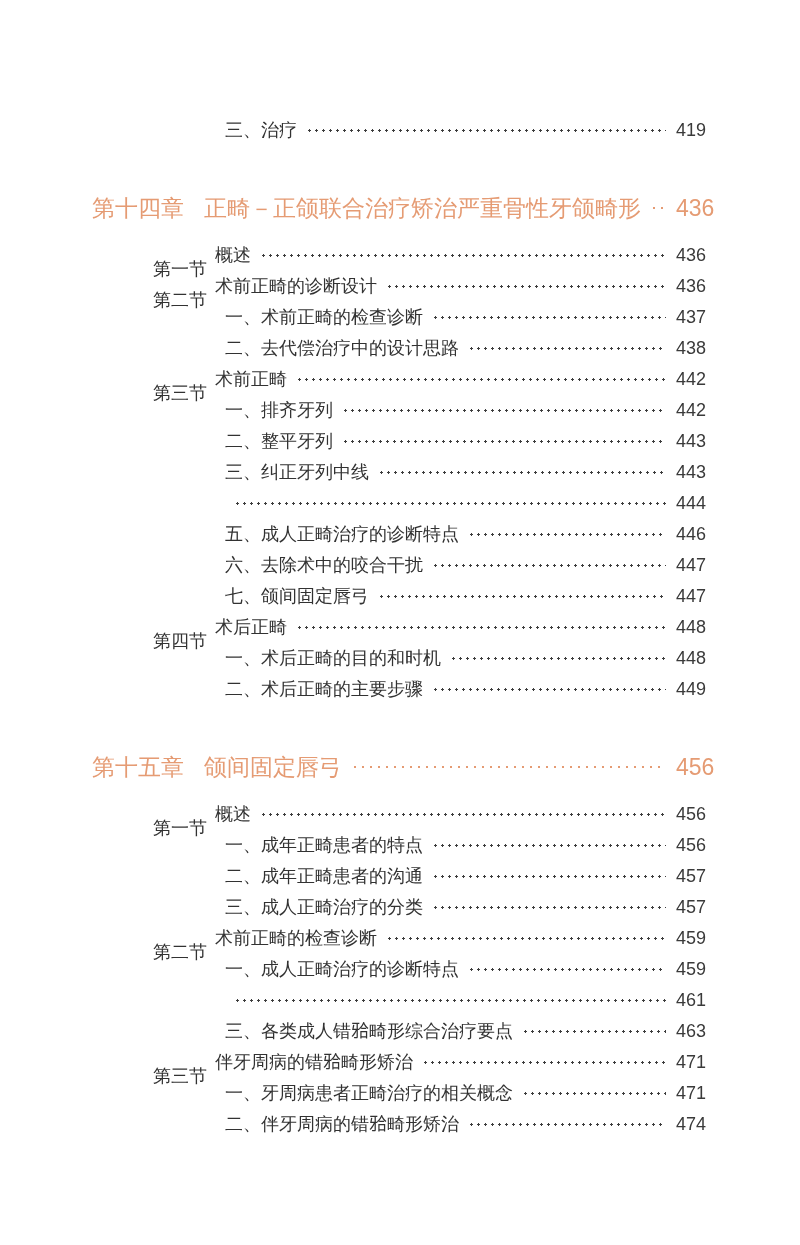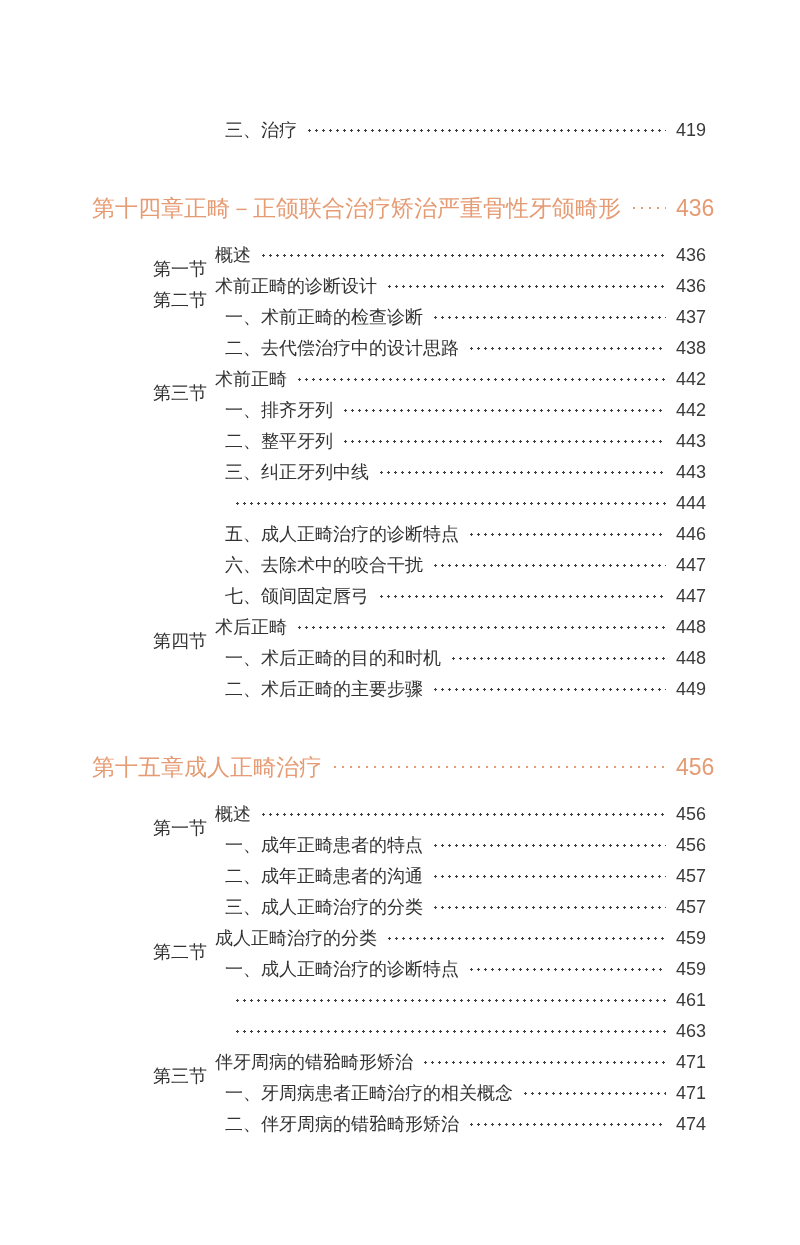--- a/index.html
+++ b/index.html
@@ -55,21 +55,21 @@
   }
   
   .toc-row.chapter {
     height: 40px;
     margin-top: 42px;
     margin-bottom: 12px;
     font-size: 23px;
     line-height: 40px;
     color: var(--accent, #e59b73);
   }
-  .toc-row.chapter .label { }
+  .toc-row.chapter .label { margin-right: 20px; }
   .toc-row.chapter .leader {
     height: 4px;
     background-image: radial-gradient(circle, var(--accent, #e59b73) 1.35px, rgba(0,0,0,0) 1.55px);
     background-size: 8px 4px;
   }
   .toc-row.chapter .pagenum { color: var(--accent, #e59b73); }
   
   .toc-row.section { margin-left: 61px; }
   .toc-row.section .label { width: 62px; margin-top: 28px; }
   
@@ -176,21 +176,21 @@
     <span class="pagenum">448</span>
   </li>
       <li class="toc-row sub">
 
     <span class="title">二、术后正畸的主要步骤</span>
     <span class="leader"></span>
     <span class="pagenum">449</span>
   </li>
       <li class="toc-row chapter">
     <span class="label">第十五章</span>
-    <span class="title">成人正畸治疗</span>
+    <span class="title">颌间固定唇弓</span>
     <span class="leader"></span>
     <span class="pagenum">456</span>
   </li>
       <li class="toc-row section">
     <span class="label">第一节</span>
     <span class="title">概述</span>
     <span class="leader"></span>
     <span class="pagenum">456</span>
   </li>
       <li class="toc-row sub">
@@ -206,37 +206,38 @@
     <span class="pagenum">457</span>
   </li>
       <li class="toc-row sub">
 
     <span class="title">三、成人正畸治疗的分类</span>
     <span class="leader"></span>
     <span class="pagenum">457</span>
   </li>
       <li class="toc-row section">
     <span class="label">第二节</span>
-    <span class="title">成人正畸治疗的分类</span>
+    <span class="title">术前正畸的检查诊断</span>
     <span class="leader"></span>
     <span class="pagenum">459</span>
   </li>
       <li class="toc-row sub">
 
     <span class="title">一、成人正畸治疗的诊断特点</span>
     <span class="leader"></span>
     <span class="pagenum">459</span>
   </li>
       <li class="toc-row sub">
 
     <span class="leader"></span>
     <span class="pagenum">461</span>
   </li>
       <li class="toc-row sub">
 
+    <span class="title">三、各类成人错𬌗畸形综合治疗要点</span>
     <span class="leader"></span>
     <span class="pagenum">463</span>
   </li>
       <li class="toc-row section">
     <span class="label">第三节</span>
     <span class="title">伴牙周病的错𬌗畸形矫治</span>
     <span class="leader"></span>
     <span class="pagenum">471</span>
   </li>
       <li class="toc-row sub">

